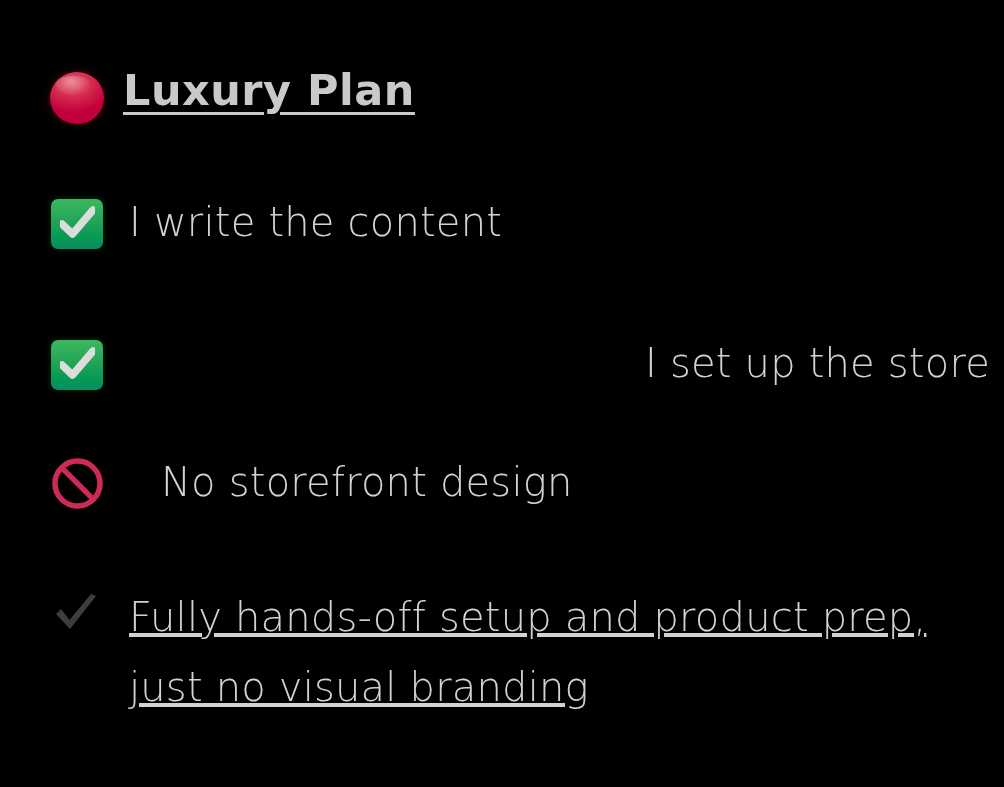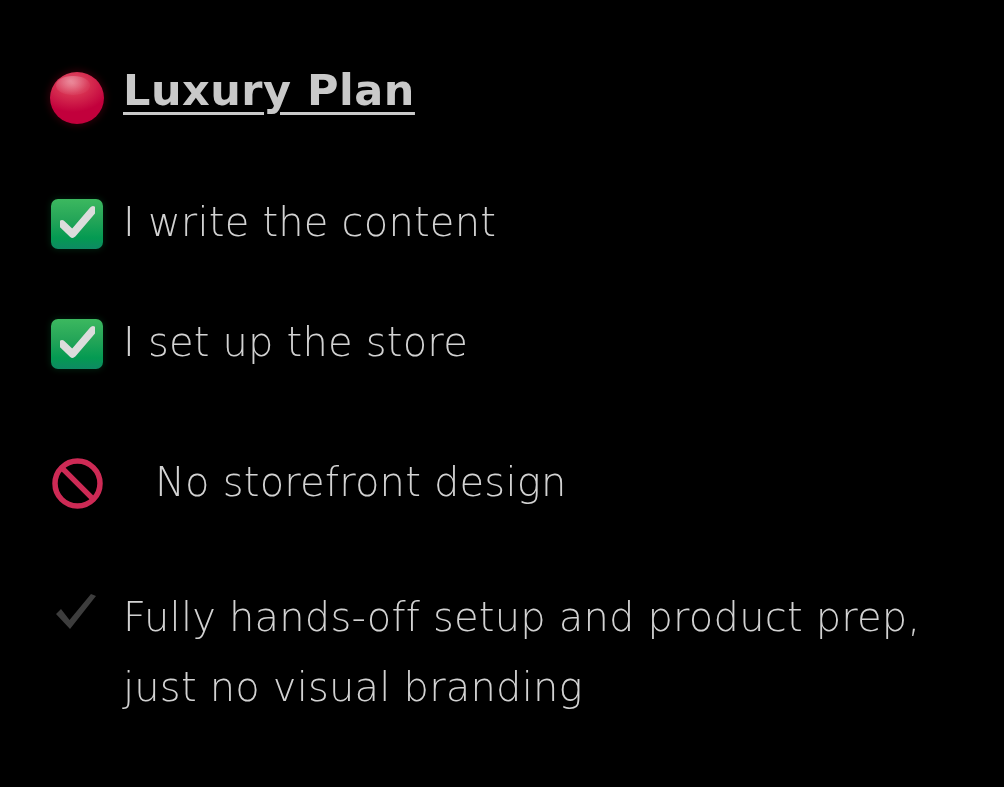--- a/index.html
+++ b/index.html
@@ -129,38 +129,39 @@
     width: 940px;
   }
   .item-row .icon-slot { margin-top: 3px; }
 
   .item-text {
     font-family: "DejaVu Sans", sans-serif;
     font-weight: 300;
     font-size: 40px;
     line-height: 60px;
     color: #d2d2d2;
-    margin-left: 17px;
+    margin-left: 23px;
     letter-spacing: 0.2px;
     white-space: nowrap;
   }
 
   .item-text.wrap {
     white-space: normal;
     max-width: 895px;
   }
 
   
   #row-write      { top: 192px; }
-  #row-setup      { top: 312px; }
+  #row-setup      { top: 333px; justify-content: space-between; }
   #row-nodesign   { top: 452px; gap: 32px; }
   #row-handsoff   { top: 582px; }
 
   #row-handsoff .item-text {
     line-height: 70px;
+    text-decoration: underline;
   }
 </style>
 </head>
 <body>
 
 <div class="plan-card">
 
   <div class="row title-row">
     <span class="icon-slot">
       <span class="emoji-red-circle"></span>

